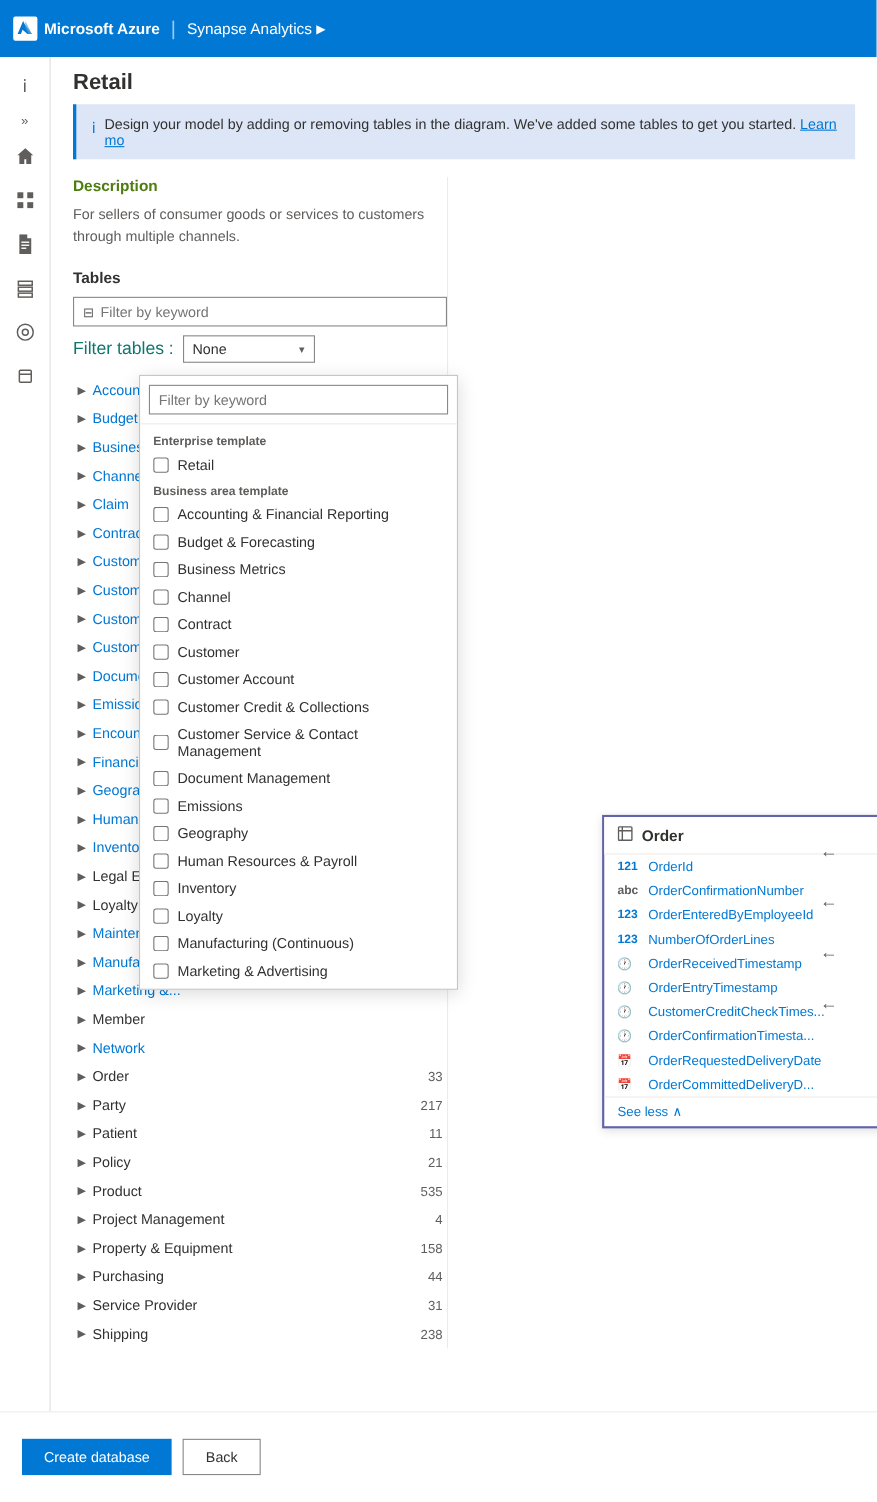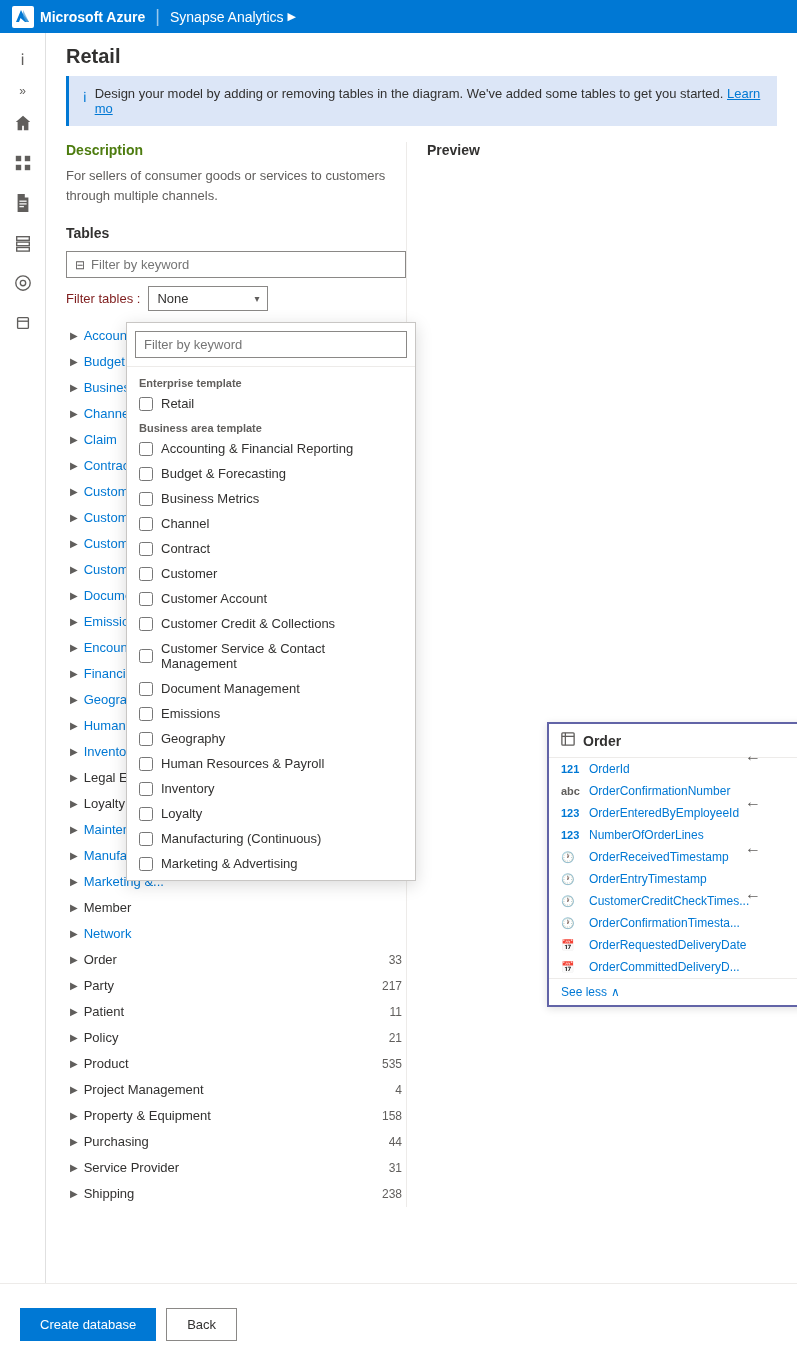--- a/index.html
+++ b/index.html
@@ -1,21 +1,21 @@
 <!DOCTYPE html>
 <html><head>
   <meta charset="utf-8">
   <style>
     * { box-sizing: border-box; margin: 0; padding: 0; font-family: 'Segoe UI', Arial, sans-serif; }
     body { background: #f3f3f3; width: 797px; min-height: 1365px; overflow-x: hidden; }
 
     
     .top-bar {
       background: #0078d4;
-      height: 33px;
+      height: 52px;
       display: flex;
       align-items: center;
       padding: 0 12px;
       gap: 10px;
     }
     .top-bar-logo {
       color: white;
       font-size: 14px;
       font-weight: 600;
       display: flex;
@@ -122,21 +122,21 @@
     }
     .filter-icon { color: #605e5c; font-size: 12px; }
 
     .filter-tables-row {
       display: flex;
       align-items: center;
       gap: 8px;
       margin-bottom: 12px;
       position: relative;
     }
-    .filter-tables-label { font-size: 13px; color: #7f1d1d; white-space: nowrap; }
+    .filter-tables-label { font-size: 16px; color: #0f766e; white-space: nowrap; }
     .filter-dropdown {
       display: flex;
       align-items: center;
       border: 1px solid #8a8886;
       padding: 4px 8px;
       background: white;
       cursor: pointer;
       gap: 6px;
       min-width: 120px;
       font-size: 13px;
@@ -620,21 +620,20 @@
             <span class="chevron-right">▶</span>
             <span class="table-name gray">Shipping</span>
             <span class="table-count">238</span>
           </div>
         </div>
       </div>
 
       <div class="vertical-divider"></div>
 
       <div class="right-panel">
-        <div class="preview-title">Preview</div>
 
         <div class="order-card">
           <div class="order-card-header">
             <span class="order-card-icon">
               <svg width="14" height="14" viewBox="0 0 16 16" fill="none" stroke="#605e5c" stroke-width="1.5">
                 <rect x="1" y="1" width="14" height="14" rx="1"></rect>
                 <line x1="1" y1="5" x2="15" y2="5"></line>
                 <line x1="5" y1="1" x2="5" y2="15"></line>
               </svg>
             </span>

